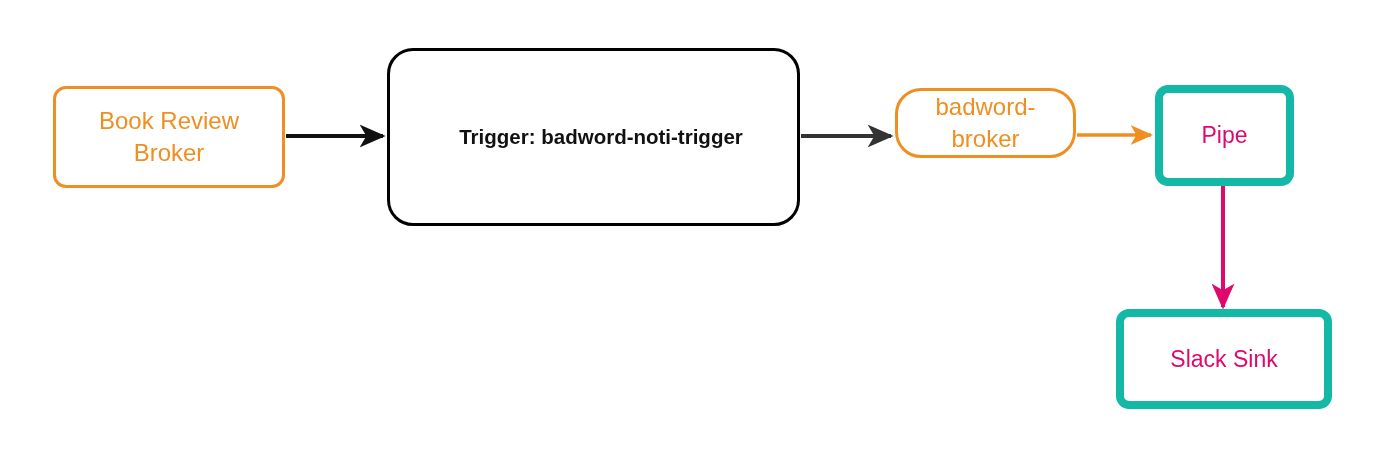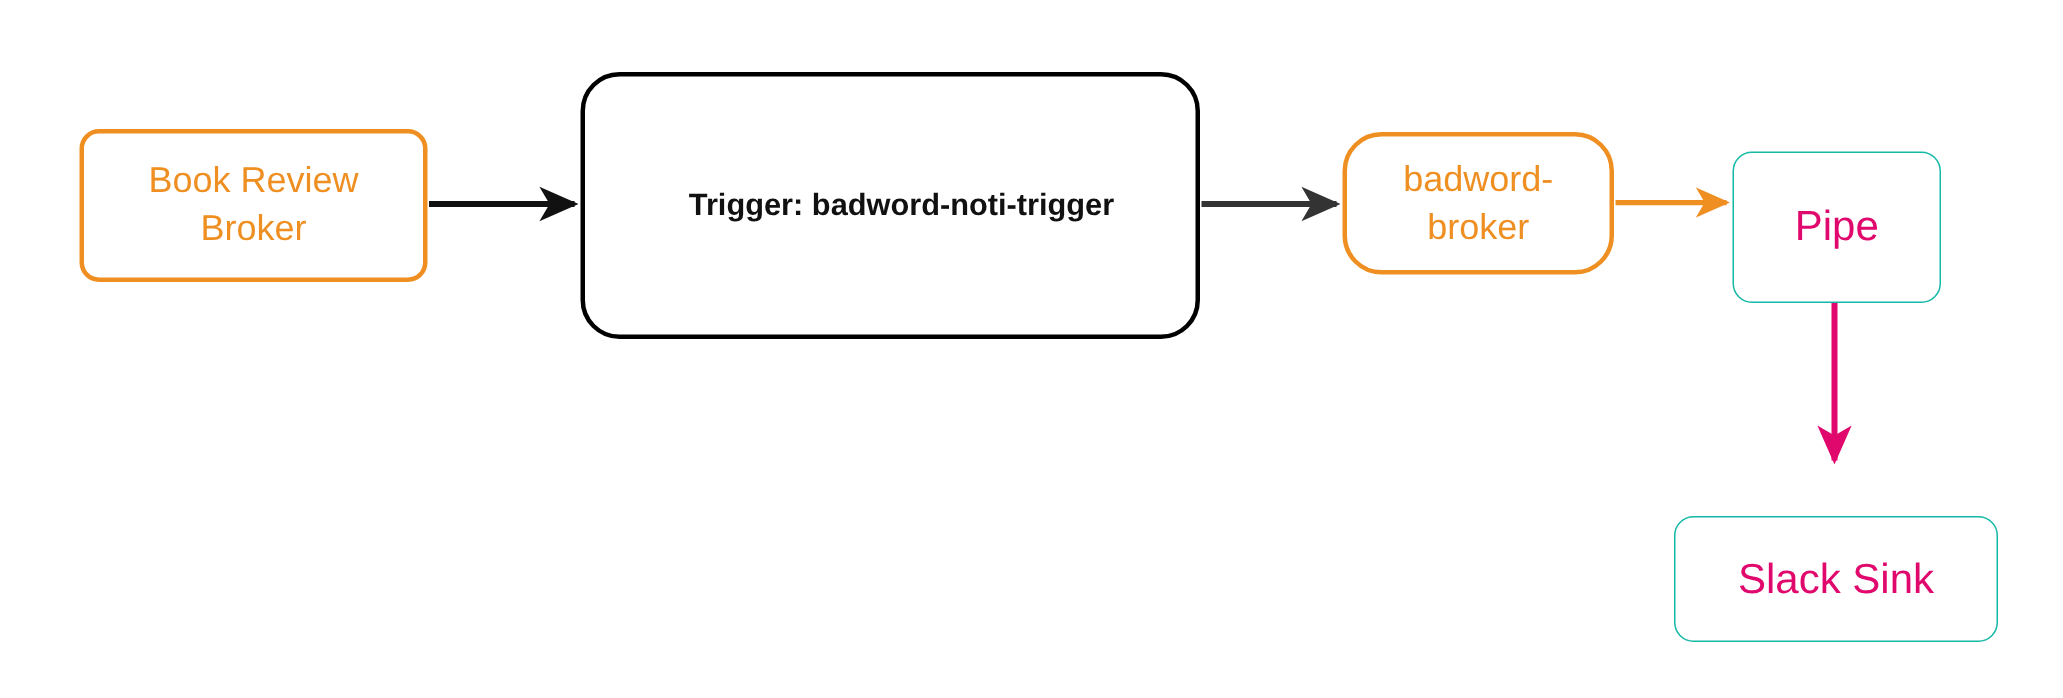--- a/index.html
+++ b/index.html
@@ -38,25 +38,24 @@
   }
   .node-source,
   .node-broker {
     border: 3px solid #ef8f22;
     border-radius: 13px;
     color: #ef8f22;
     font-size: 24px;
   }
   .node-pipe,
   .node-sink {
-    border: 1px solid #14b8a6;
+    border: 8px solid #14b8a6;
     border-radius: 13px;
     color: #e0086d;
-    font-size: 28px;
-    margin-top: 16px;
+    font-size: 23px;
   }
   .node-trigger {
     border: 3px solid #000000;
     border-radius: 26px;
     color: #111111;
     font-size: 20.5px;
     line-height: 1.45;
   }
   .node-trigger .trigger-lines {
     padding: 0 16px;
@@ -68,23 +67,23 @@
     font-weight: 700;
   }
   .node-label {
     display: block;
     white-space: pre-line;
   }
 
   
   #node-book-review-broker { left: 53px;   top: 86px;  width: 232px; height: 102px; }
   #node-trigger            { left: 387px;  top: 48px;  width: 413px; height: 178px; padding-left: 15px; }
-  #node-badword-broker     { left: 895px;  top: 88px;  width: 181px; height: 95px; border-radius: 26px;  }
+  #node-badword-broker     { left: 895px;  top: 88px;  width: 181px; height: 70px; border-radius: 26px;  }
   #node-pipe               { left: 1155px; top: 85px;  width: 139px; height: 101px; }
-  #node-slack-sink         { left: 1116px; top: 328px; width: 216px; height: 84px; }
+  #node-slack-sink         { left: 1116px; top: 309px; width: 216px; height: 100px; }
 </style>
 </head>
 <body>
 
 <div id="diagram-canvas">
 
   <svg id="edge-layer" viewBox="0 0 1375 465" width="1375" height="465" xmlns="http://www.w3.org/2000/svg">
     <defs>
       <marker id="arrow-black" viewBox="0 0 10 10" refX="9" refY="5" markerWidth="6.5" markerHeight="6.5" orient="auto-start-reverse">
         <path d="M 0 0.6 L 10 5 L 0 9.4 L 2.6 5 Z" fill="#111111"></path>

